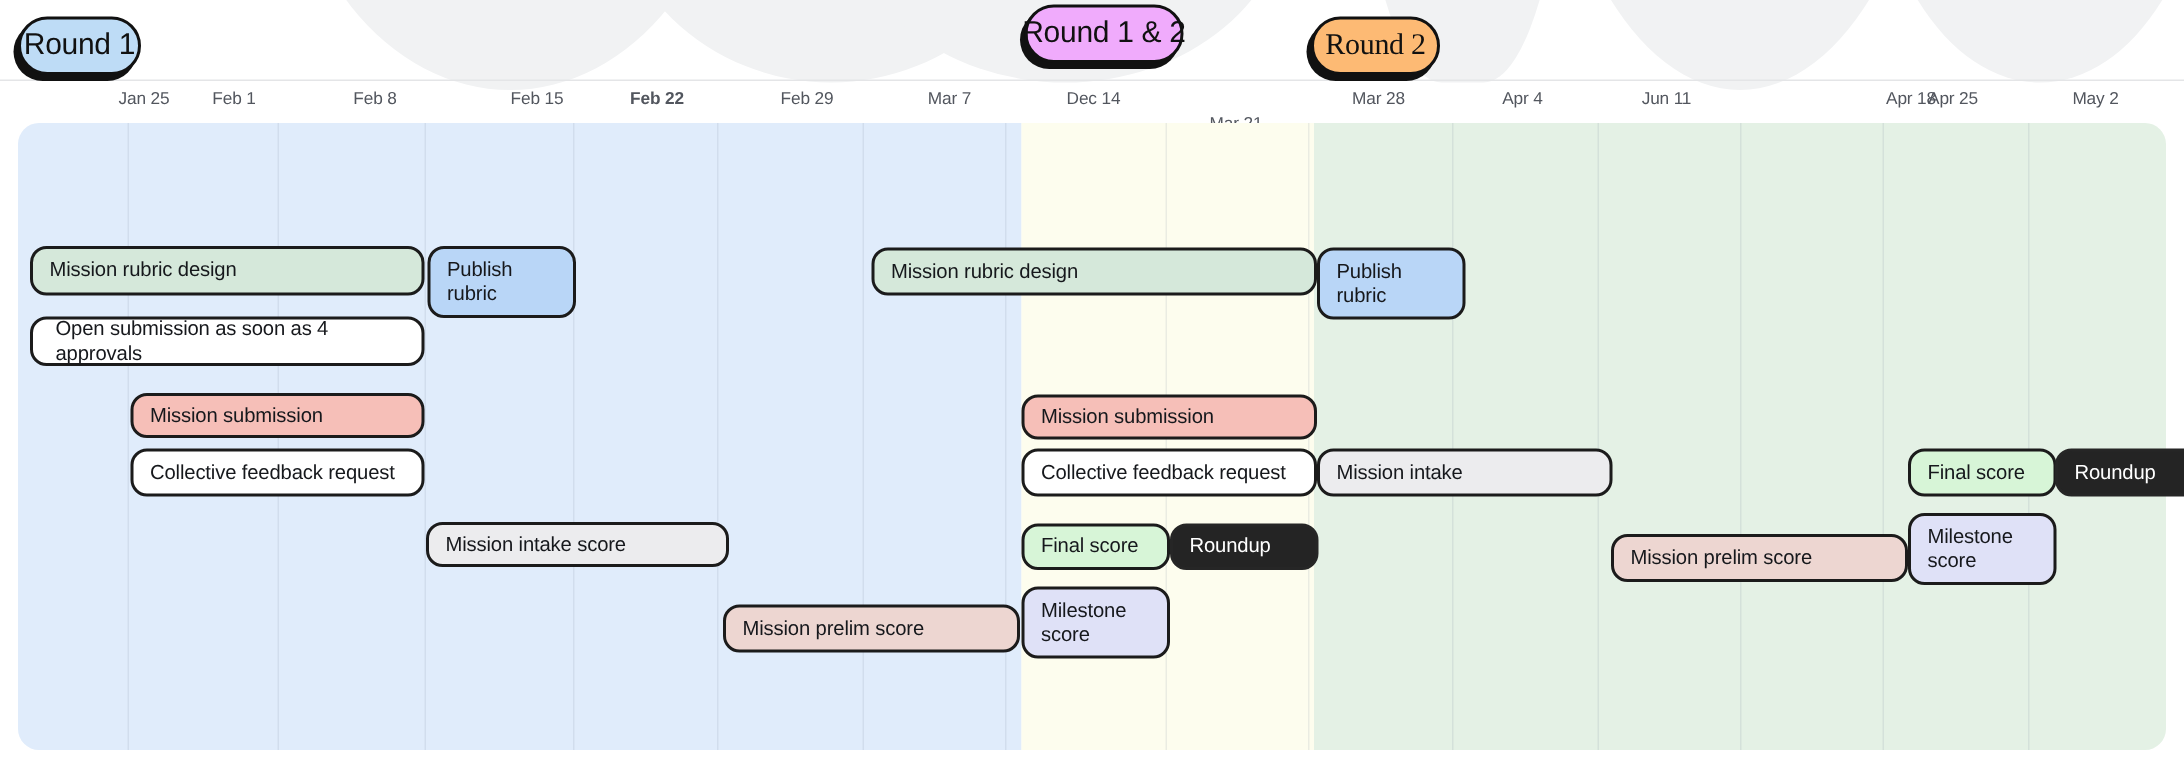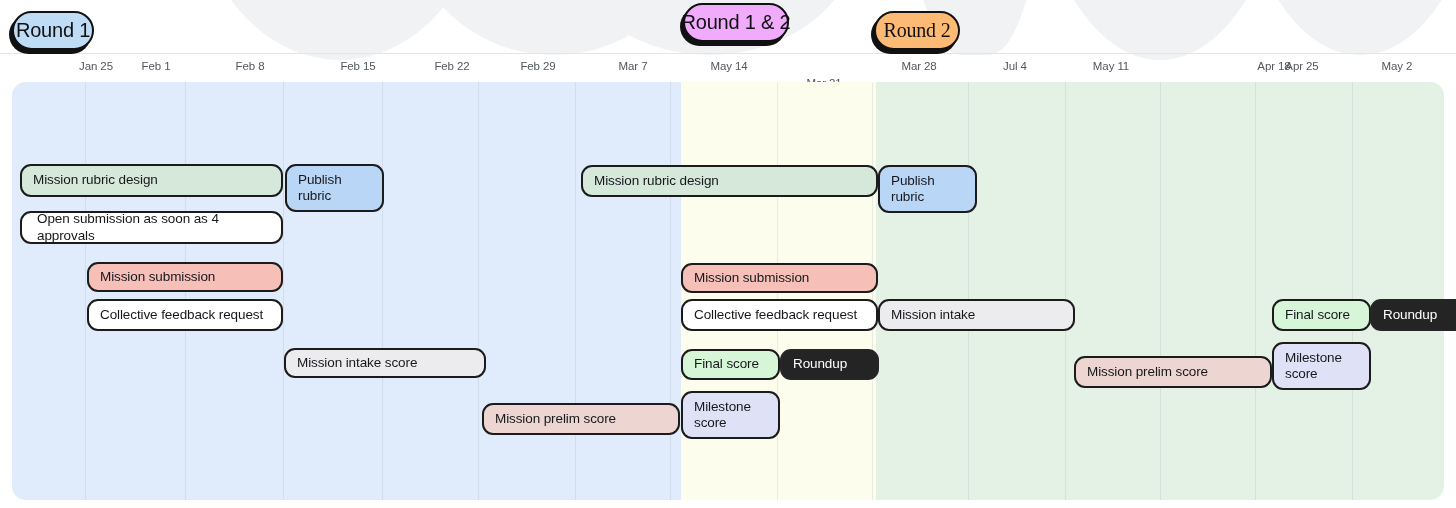--- a/index.html
+++ b/index.html
@@ -123,28 +123,28 @@
       <div class="badge" style="left: 683px; top: 3px; width: 106px; background: #f0abfc;">Round 1 &amp; 2</div>
       <div class="badge" style="left: 874px; top: 11px; width: 86px; background: #fdba74; font-family: Liberation Serif, serif;">Round 2</div>
     </div>
 
   <div class="axis-rule"></div>
   <div id="ticks">
       <div class="tick-label" style="left: 60px; margin-left: 36px;">Jan 25</div>
       <div class="tick-label" style="left: 156px;">Feb 1</div>
       <div class="tick-label" style="left: 250px; text-align: right;">Feb 8</div>
       <div class="tick-label" style="left: 346px; margin-left: 12px;">Feb 15</div>
-      <div class="tick-label" style="left: 452px;">Feb 22</div>
+      <div class="tick-label" style="left: 438px; font-weight: bold;">Feb 22</div>
       <div class="tick-label" style="left: 538px;">Feb 29</div>
       <div class="tick-label" style="left: 633px;">Mar 7</div>
-      <div class="tick-label" style="left: 729px;">May 14</div>
+      <div class="tick-label" style="left: 729px;">Dec 14</div>
       <div class="tick-label" style="left: 824px; margin-top: 17px;">Mar 21</div>
       <div class="tick-label" style="left: 919px;">Mar 28</div>
-      <div class="tick-label" style="left: 1015px;">Jul 4</div>
-      <div class="tick-label" style="left: 1111px;">May 11</div>
+      <div class="tick-label" style="left: 1015px;">Apr 4</div>
+      <div class="tick-label" style="left: 1111px;">Jun 11</div>
       <div class="tick-label" style="left: 1274px; text-align: right;">Apr 18</div>
       <div class="tick-label" style="left: 1302px;">Apr 25</div>
       <div class="tick-label" style="left: 1397px;">May 2</div>
     </div>
 
   <div id="chart">
     <div id="bands">
         <div class="band" style="left: 0px; width: 669px; background: rgb(224, 236, 251);"></div>
         <div class="band" style="left: 669px; width: 195px; background: rgb(253, 253, 238);"></div>
         <div class="band" style="left: 864px; width: 568px; background: rgb(228, 241, 229);"></div>

